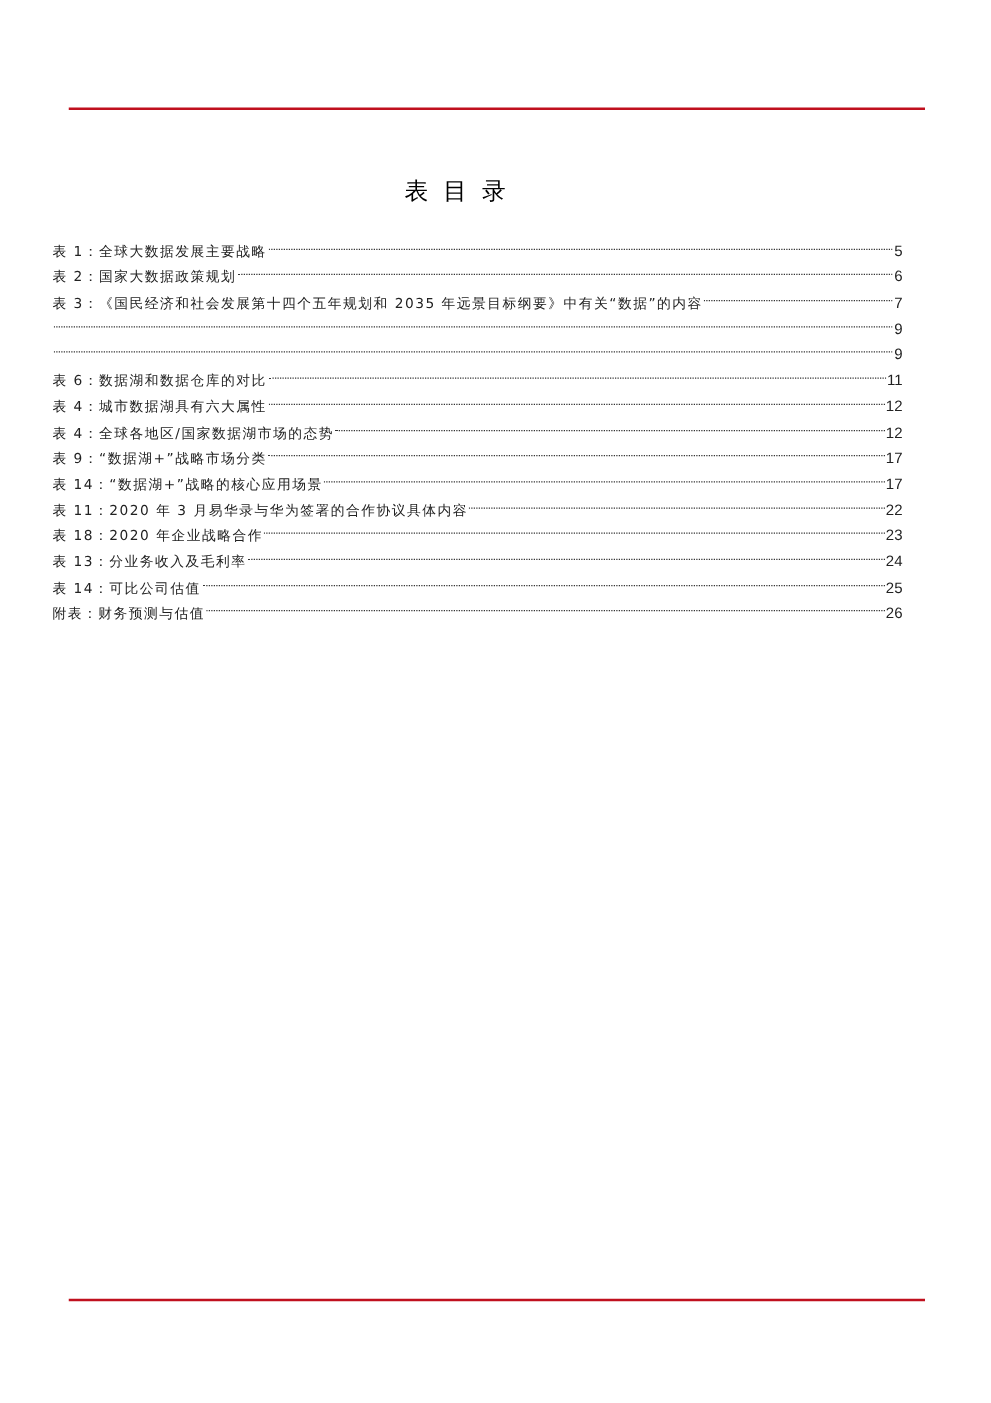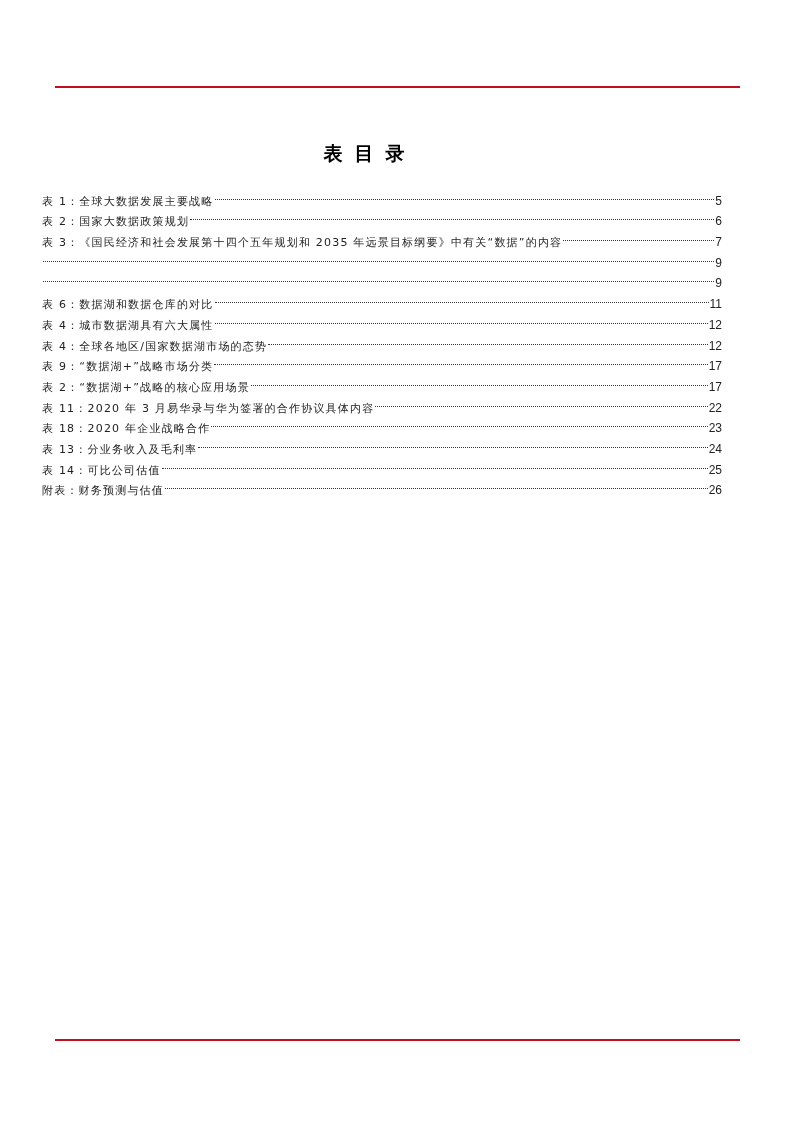--- a/index.html
+++ b/index.html
@@ -25,21 +25,21 @@
     .rule-top { top: 86px; }
     .rule-bottom { top: 1039px; }
 
     .toc-title {
       position: absolute;
       top: 141px;
       left: 0;
       width: 728px;
       text-align: center;
       font-family: "DejaVu Sans", sans-serif;
-      font-weight: bold;
+      font-weight: normal;
       font-size: 19px;
       letter-spacing: 12px;
       text-indent: 12px;
       color: #000;
       line-height: 24px;
     }
 
     .toc-list {
       position: absolute;
       top: 184px;
@@ -132,21 +132,21 @@
     <span class="toc-label">表 4：全球各地区/国家数据湖市场的态势</span>
     <span class="toc-dots"></span>
     <span class="toc-page">12</span>
   </li>
   <li class="toc-item">
     <span class="toc-label">表 9：“数据湖+”战略市场分类</span>
     <span class="toc-dots"></span>
     <span class="toc-page">17</span>
   </li>
   <li class="toc-item">
-    <span class="toc-label">表 2：“数据湖+”战略的核心应用场景</span>
+    <span class="toc-label">表 14：“数据湖+”战略的核心应用场景</span>
     <span class="toc-dots"></span>
     <span class="toc-page">17</span>
   </li>
   <li class="toc-item">
     <span class="toc-label">表 11：2020 年 3 月易华录与华为签署的合作协议具体内容</span>
     <span class="toc-dots"></span>
     <span class="toc-page">22</span>
   </li>
   <li class="toc-item">
     <span class="toc-label">表 18：2020 年企业战略合作</span>

